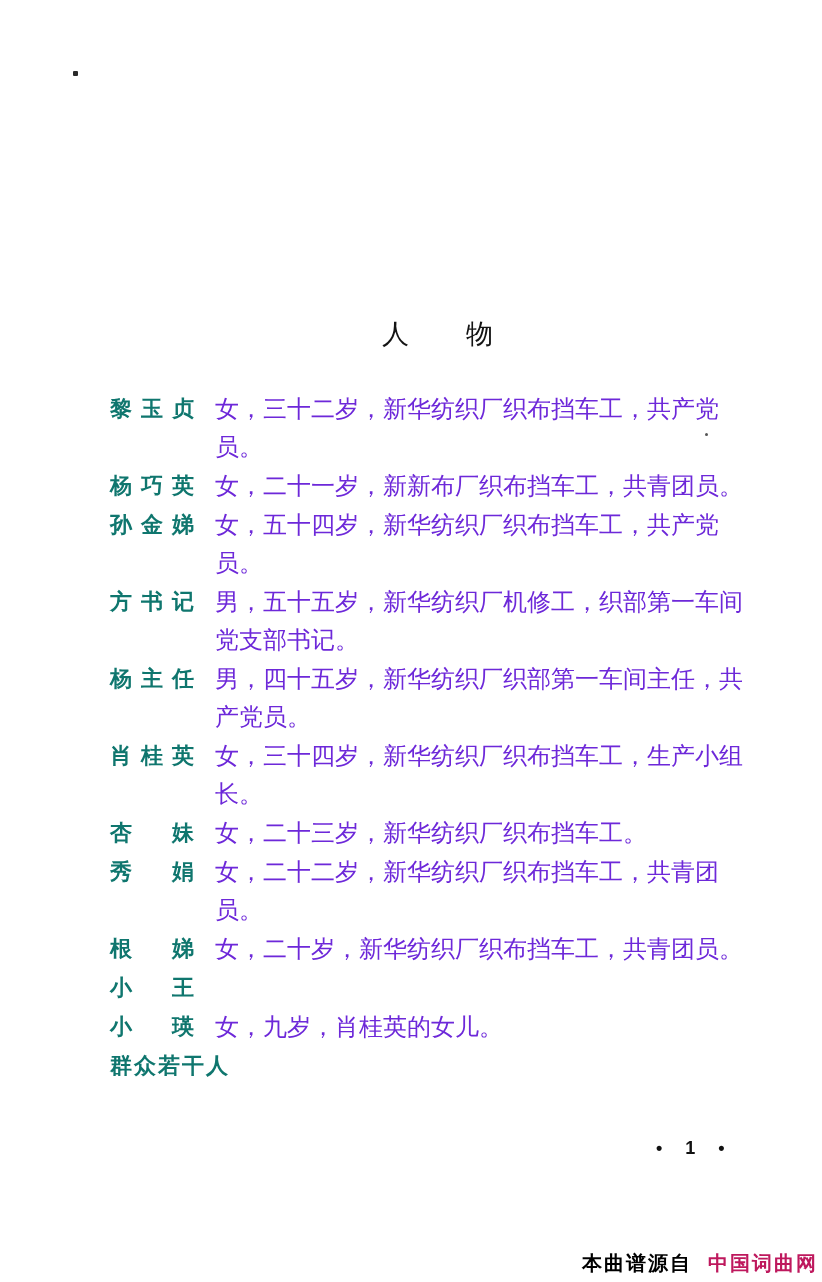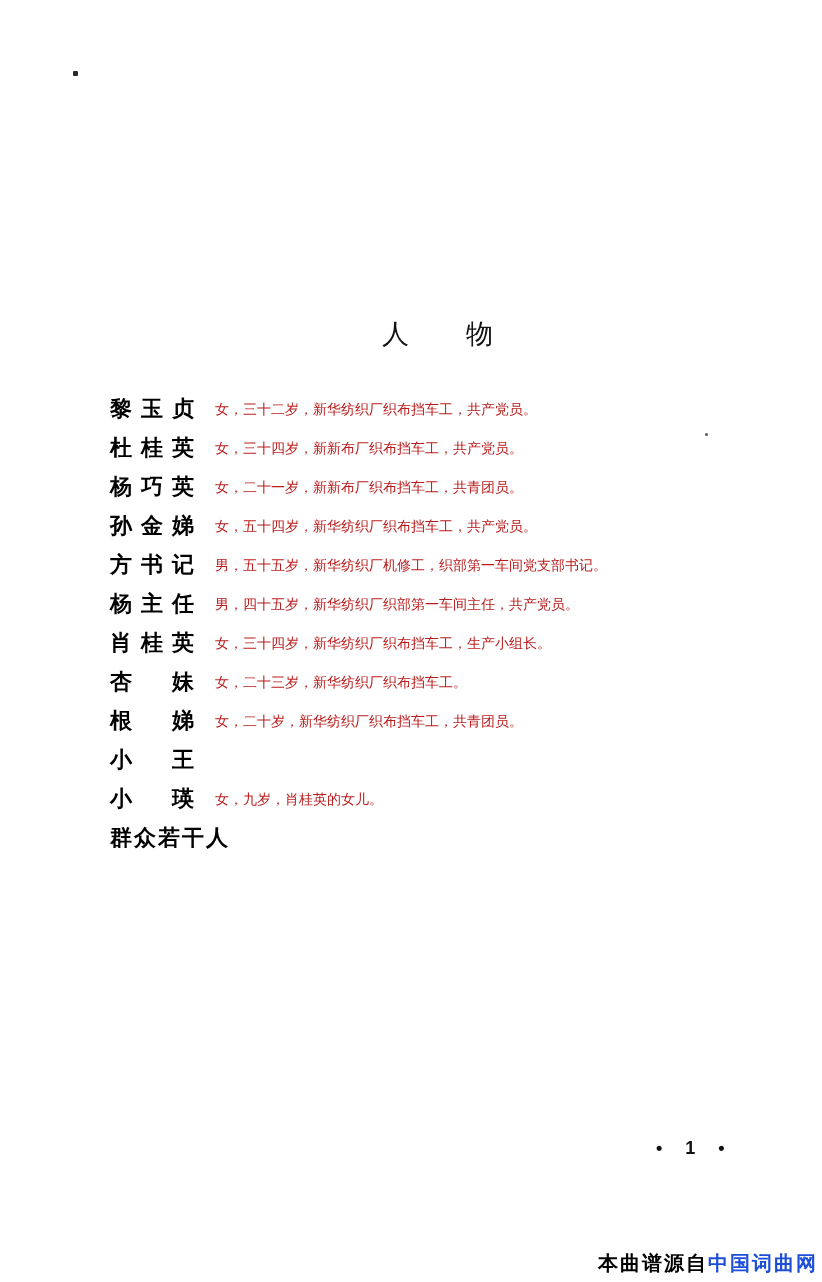--- a/index.html
+++ b/index.html
@@ -36,30 +36,30 @@
     display: flex;
     align-items: flex-start;
     margin-bottom: 1px;
   }
   .entry-name {
     flex: 0 0 84px;
     width: 84px;
     font-size: 22px;
     font-weight: 700;
     line-height: 38px;
-    color: #000000;
+    color: #0f766e;
     text-align: justify;
     text-align-last: justify;
   }
   .entry-desc {
     margin-left: 21px;
     width: 533px;
-    font-size: 14px;
+    font-size: 24px;
     line-height: 38px;
-    color: #b91c1c;
+    color: #6d28d9;
     text-align: left;
   }
   .entry-full .entry-name {
     flex: 0 0 auto;
     width: auto;
     letter-spacing: 2px;
     text-align: center;
     text-align-last: auto;
     white-space: nowrap;
   }
@@ -72,20 +72,21 @@
     letter-spacing: 9px;
     color: #111111;
     white-space: pre;
   }
   .watermark {
     position: absolute;
     top: 1251px;
     right: 4px;
     display: flex;
     align-items: baseline;
+    gap: 16px;
     font-size: 20px;
     font-weight: 700;
     line-height: 24px;
     white-space: nowrap;
   }
   .watermark-prefix {
     color: #000000;
     letter-spacing: 2px;
   }
   .watermark-site {
@@ -102,24 +103,20 @@
 <body>
 
 <div class="page-title">人　　物</div>
 
 <div class="character-list">
   <div class="entry">
     <span class="entry-name">黎玉贞</span>
     <span class="entry-desc">女，三十二岁，新华纺织厂织布挡车工，共产党员。</span>
   </div>
   <div class="entry">
-    <span class="entry-name">杜桂英</span>
-    <span class="entry-desc">女，三十四岁，新新布厂织布挡车工，共产党员。</span>
-  </div>
-  <div class="entry">
     <span class="entry-name">杨巧英</span>
     <span class="entry-desc">女，二十一岁，新新布厂织布挡车工，共青团员。</span>
   </div>
   <div class="entry">
     <span class="entry-name">孙金娣</span>
     <span class="entry-desc">女，五十四岁，新华纺织厂织布挡车工，共产党员。</span>
   </div>
   <div class="entry">
     <span class="entry-name">方书记</span>
     <span class="entry-desc">男，五十五岁，新华纺织厂机修工，织部第一车间党支部书记。</span>
@@ -130,37 +127,41 @@
   </div>
   <div class="entry">
     <span class="entry-name">肖桂英</span>
     <span class="entry-desc">女，三十四岁，新华纺织厂织布挡车工，生产小组长。</span>
   </div>
   <div class="entry">
     <span class="entry-name">杏　妹</span>
     <span class="entry-desc">女，二十三岁，新华纺织厂织布挡车工。</span>
   </div>
   <div class="entry">
+    <span class="entry-name">秀　娟</span>
+    <span class="entry-desc">女，二十二岁，新华纺织厂织布挡车工，共青团员。</span>
+  </div>
+  <div class="entry">
     <span class="entry-name">根　娣</span>
     <span class="entry-desc">女，二十岁，新华纺织厂织布挡车工，共青团员。</span>
   </div>
   <div class="entry">
     <span class="entry-name">小　王</span>
   </div>
   <div class="entry">
     <span class="entry-name">小　瑛</span>
     <span class="entry-desc">女，九岁，肖桂英的女儿。</span>
   </div>
   <div class="entry entry-full">
     <span class="entry-name">群众若干人</span>
     <span class="entry-desc"></span>
   </div>
 </div>
 
 <div class="page-number">• 1 •</div>
 
 <div class="watermark">
   <span class="watermark-prefix">本曲谱源自</span>
-  <span class="watermark-site" style="color: #1d4ed8;">中国词曲网</span>
+  <span class="watermark-site" style="color: #be185d;">中国词曲网</span>
 </div>
 
 <div class="speck speck-1"></div>
 <div class="speck speck-2"></div>
 
 </body></html>

